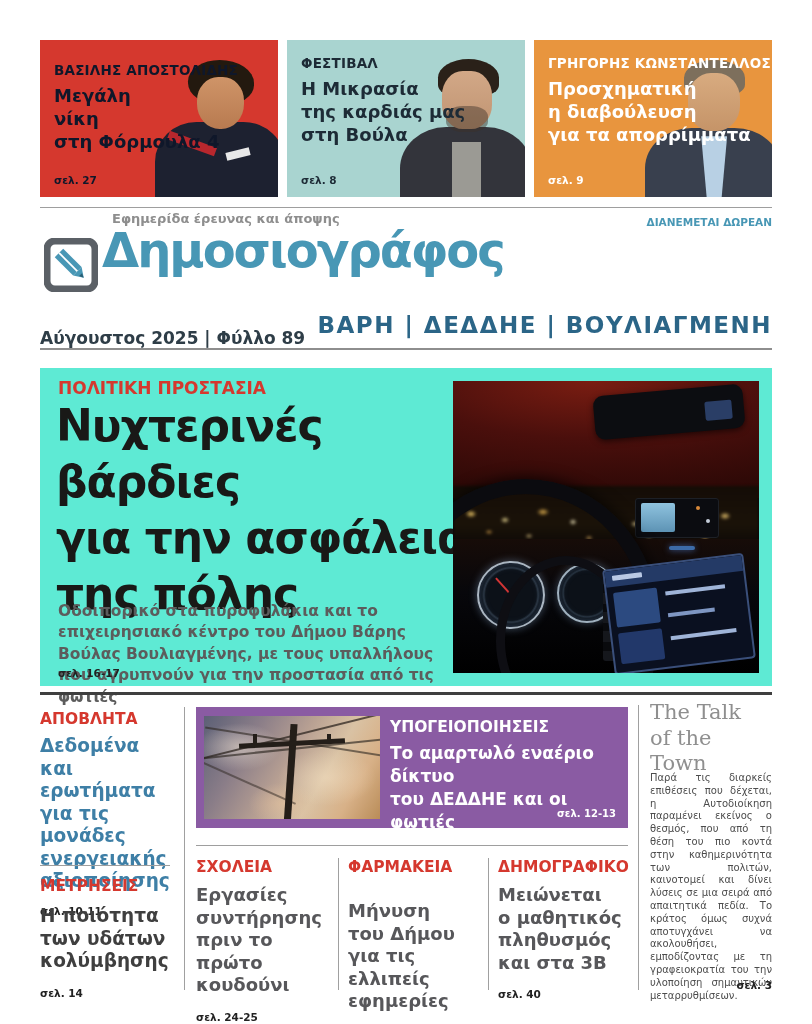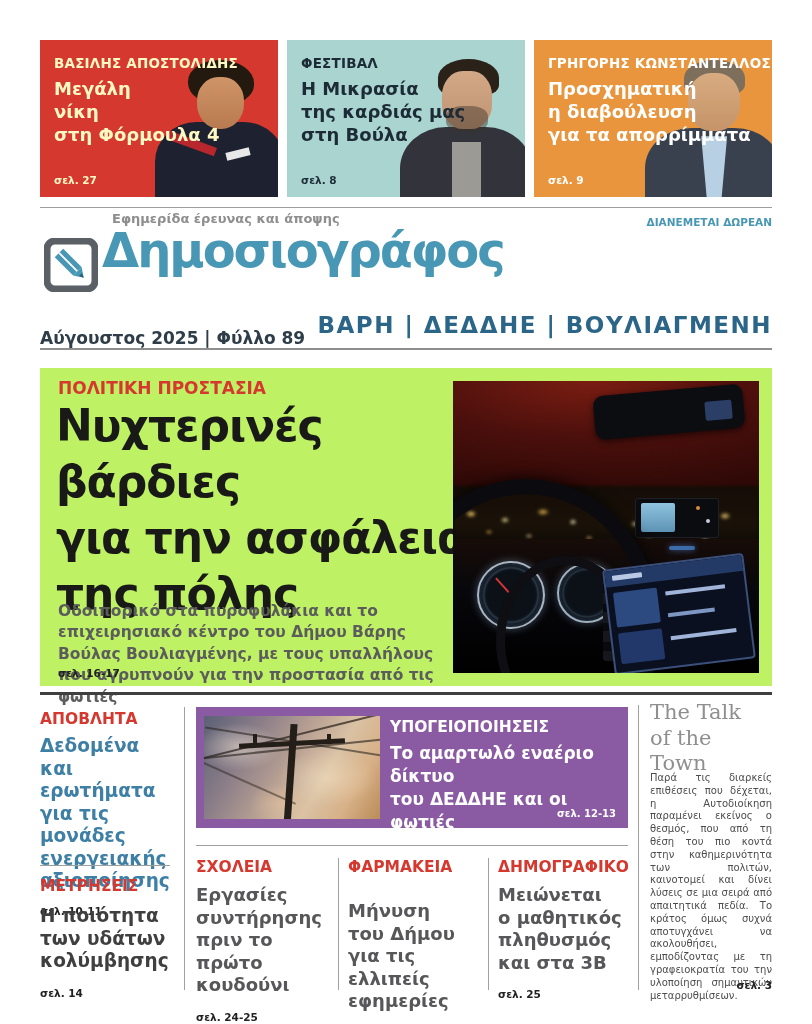--- a/index.html
+++ b/index.html
@@ -10,21 +10,21 @@
   .pg{font-size:10.5px;font-weight:bold;color:#222;}
 
   
   .topbox{position:absolute;top:40px;width:238px;height:157px;overflow:hidden;cursor:pointer;}
   .tb-red{left:40px;background:#d5382e;}
   .tb-teal{left:287px;background:#a9d4d0;}
   .tb-orange{left:534px;background:#e8953e;}
   .topbox .kick{position:absolute;left:14px;top:15px;font-size:13.5px;font-weight:bold;letter-spacing:.2px;}
   .topbox .ttl{position:absolute;left:14px;top:37px;font-size:18px;font-weight:bold;line-height:1.28;}
   .topbox .tpg{position:absolute;left:14px;bottom:11px;}
-  .tb-red .kick,.tb-red .ttl,.tb-red .tpg{color:#fef9c3;}
+  .tb-red .kick,.tb-red .ttl,.tb-red .tpg{color:#0f172a;margin-top:7px;}
   .tb-orange .kick,.tb-orange .ttl,.tb-orange .tpg{color:#fff;}
   .tb-teal .kick,.tb-teal .ttl,.tb-teal .tpg{color:#1d2b36;}
 
   .tb-photo{position:absolute;right:0;bottom:0;width:118px;height:138px;}
   .tb-photo div{position:absolute;}
   
   .d-hair{left:24%;top:1%;width:56%;height:32%;background:#23190f;border-radius:48% 52% 45% 50%;}
   .d-face{left:31%;top:13%;width:40%;height:38%;background:linear-gradient(180deg,#cf9468,#b87a50);border-radius:45% 45% 48% 48%;}
   .d-suit{left:-4%;top:46%;width:110%;height:60%;background:#1d2130;border-radius:32% 32% 0 0 / 48% 48% 0 0;}
   .d-stripe{left:6%;top:58%;width:42%;height:9px;background:#b8272d;transform:rotate(20deg);}
@@ -43,21 +43,21 @@
 
   
   .rule{position:absolute;background:#9e9e9e;}
   .tagline{left:112px;top:211px;font-size:13px;font-weight:bold;color:#8e8e8e;}
   .dist{right:40px;top:216px;font-size:10.5px;font-weight:bold;color:#4897b5;}
   .brandtitle{left:102px;top:226px;font-size:48px;font-weight:bold;color:#4897b5;letter-spacing:-2px;line-height:1;}
   .issue{left:40px;top:328px;font-size:17px;font-weight:bold;color:#2e3d47;}
   .regions{right:40px;top:312px;font-size:23px;font-weight:bold;color:#2b6587;letter-spacing:1.5px;}
 
   
-  .lead{left:40px;top:368px;width:732px;height:318px;background:#bef264;cursor:pointer;}
+  .lead{left:40px;top:368px;width:732px;height:318px;background:#5eead4;cursor:pointer;}
   .lead .kick{position:absolute;left:18px;top:10px;font-size:17px;font-weight:bold;color:#d5382e;}
   .lead .hl{position:absolute;left:16px;top:30px;font-size:44px;font-weight:bold;color:#191917;line-height:1.27;letter-spacing:-1px;}
   .lead .deck{position:absolute;left:18px;top:233px;width:412px;font-size:15.5px;font-weight:bold;color:#5c5c5c;line-height:1.38;}
   .lead .lpg{position:absolute;left:18px;top:299px;}
 
   
   .lead-photo{position:absolute;right:13px;top:13px;width:306px;height:292px;background:#05050a;overflow:hidden;}
   .lead-photo div{position:absolute;}
   .lp-sky{left:0;top:0;right:0;height:40%;background:radial-gradient(130% 110% at 45% 0%,#7a1d12 0%,#4a0f0c 45%,#260705 100%);}
   .lp-lights{left:0;top:36%;right:0;height:22%;filter:blur(1.4px);
@@ -305,21 +305,21 @@
 εφημερίες</div>
     <div class="pg" style="margin-top:14px;">σελ. 8</div>
   </div>
   <div class="vline" style="left:488px;top:858px;height:132px;"></div>
   <div class="abs" style="left:498px;top:858px;width:130px;">
     <div class="kick-red">ΔΗΜΟΓΡΑΦΙΚΟ</div>
     <div class="col-title ml" style="margin-top:8px;">Μειώνεται
 ο μαθητικός
 πληθυσμός
 και στα 3Β</div>
-    <div class="pg" style="margin-top:14px;">σελ. 25</div>
+    <div class="pg" style="margin-top:14px;">σελ. 40</div>
   </div>
 
   <div class="vline" style="left:638px;top:705px;height:285px;"></div>
   <div class="abs talk-title ml">The Talk
 of the Town</div>
   <div class="abs talk-body">Παρά τις διαρκείς επιθέσεις που δέχεται, η Αυτοδιοίκηση παραμένει εκείνος ο θεσμός, που από τη θέση του πιο κοντά στην καθημερινότητα των πολιτών, καινοτομεί και δίνει λύσεις σε μια σειρά από απαιτητικά πεδία. Το κράτος όμως συχνά αποτυγχάνει να ακολουθήσει, εμποδίζοντας με τη γραφειοκρατία του την υλοποίηση σημαντικών μεταρρυθμίσεων.</div>
   <div class="abs pg" style="left:650px;top:979px;width:122px;text-align:right;">σελ. 3</div>
 
 </div>
 

